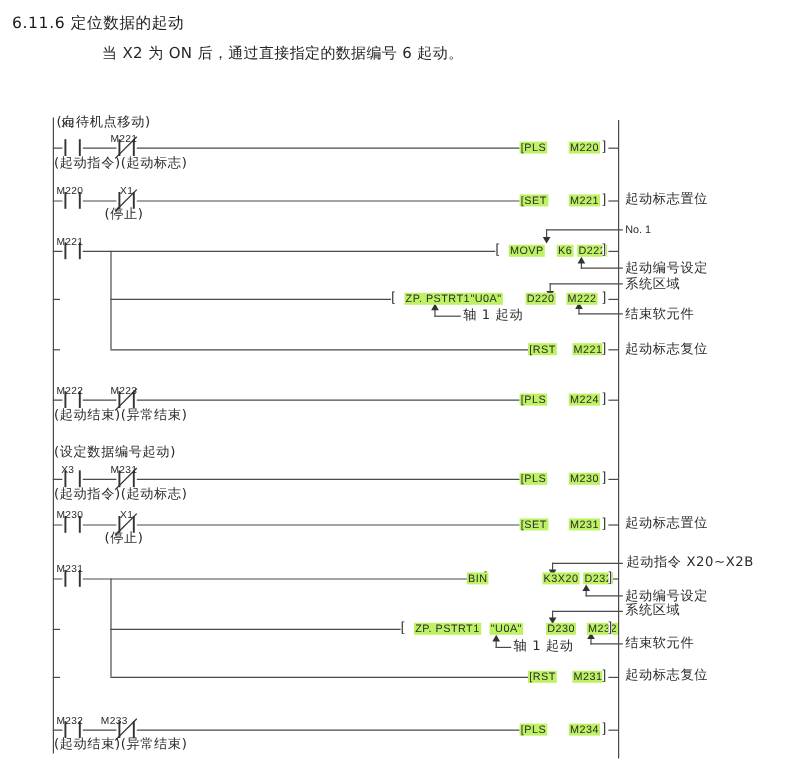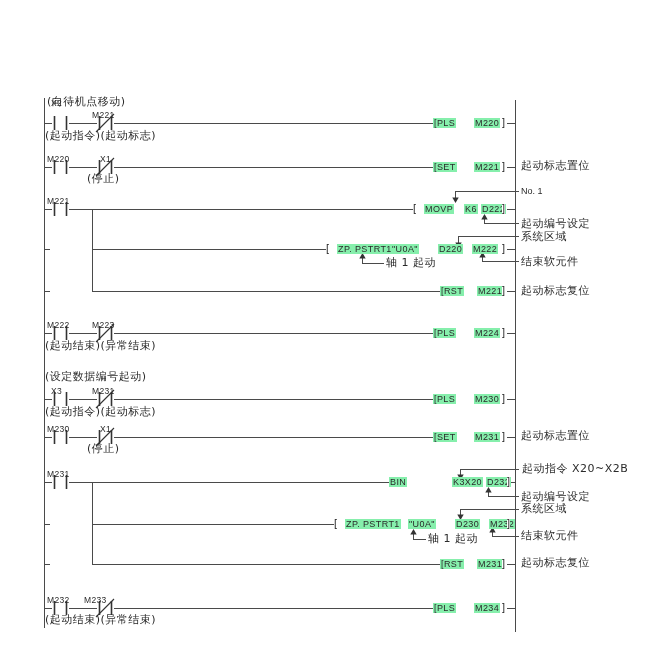--- a/index.html
+++ b/index.html
@@ -1,21 +1,21 @@
 <!DOCTYPE html>
 <html><head>
 <meta charset="utf-8">
 <style>
   html,body{margin:0;padding:0;background:#fff;}
   #app{position:relative;width:654px;height:648px;background:#fff;overflow:hidden;
        font-family:"DejaVu Sans",sans-serif;color:#262626;}
   .cjk{position:absolute;font:11px/12px "DejaVu Sans",sans-serif;color:#2a2a2a;white-space:nowrap;letter-spacing:.5px;text-align:center;}
   .lat{position:absolute;font:9px/10px "Liberation Sans",sans-serif;color:#2a2a2a;white-space:nowrap;}
   .dev{position:absolute;font:8.5px/9px "Liberation Sans",sans-serif;color:#2a2a2a;letter-spacing:.3px;white-space:nowrap;}
-  .tok{position:absolute;font:9px/10px "Liberation Sans",sans-serif;color:#2a2a2a;letter-spacing:.4px;background:#86efac;padding:0 1px;white-space:nowrap;}
+  .tok{position:absolute;font:9px/10px "Liberation Sans",sans-serif;color:#2a2a2a;letter-spacing:.4px;background:#bef264;padding:0 1px;white-space:nowrap;}
   .br{position:absolute;font:11px/11px "Liberation Sans",sans-serif;color:#2a2a2a;background:#fff;white-space:nowrap;}
   .title{position:absolute;left:10px;top:12px;font:13px/15px "DejaVu Sans",sans-serif;color:#1c1c1c;letter-spacing:.5px;}
   .para{position:absolute;left:85px;font:12.5px/14px "DejaVu Sans",sans-serif;color:#262626;white-space:nowrap;letter-spacing:.3px;}
   svg{position:absolute;left:0;top:0;}
   .w{stroke:#4a4a4a;stroke-width:1;}
   .bar{stroke:#333;stroke-width:1.6;}
   .sl{stroke:#333;stroke-width:1.1;}
   .mask{fill:#fff;}
   .ah{fill:#333;}
 </style>
@@ -190,20 +190,22 @@
       <line class="w" x1="413.5" y1="534" x2="413.5" y2="540"></line>
       <path class="ah" d="M413.5 529 l-3.2 5.5 h6.4 z"></path>
     </g>
     <g>
       <line class="w" x1="492" y1="536.5" x2="519" y2="536.5"></line>
       <line class="w" x1="492.5" y1="532" x2="492.5" y2="537"></line>
       <path class="ah" d="M492.5 527 l-3.2 5.5 h6.4 z"></path>
     </g>
   </svg>
 
+  <div class="title">6.11.6 定位数据的起动</div>
+  <div class="para" style="top:37px">当 X2 为 ON 后，通过直接指定的数据编号 6 起动。</div>
 
   <span class="cjk" style="left:47px;top:96px">(向待机点移动)</span>
   <span class="dev" style="left:51px;top:99px">X2</span>
   <span class="dev" style="left:92px;top:111px">M221</span>
   <span class="tok" style="left:433px;top:118px">[PLS</span>
   <span class="tok" style="left:474px;top:118px">M220</span>
   <span class="br" style="left:502px;top:117px">]</span>
   <span class="cjk" style="left:45px;top:130px">(起动指令)(起动标志)</span>
 
   <span class="dev" style="left:47px;top:155px">M220</span>

